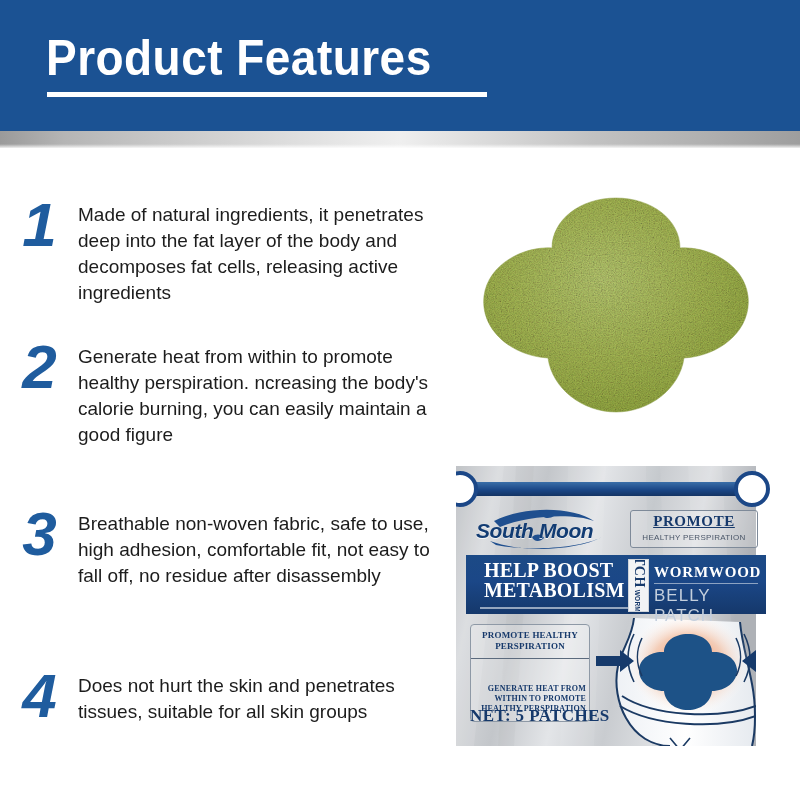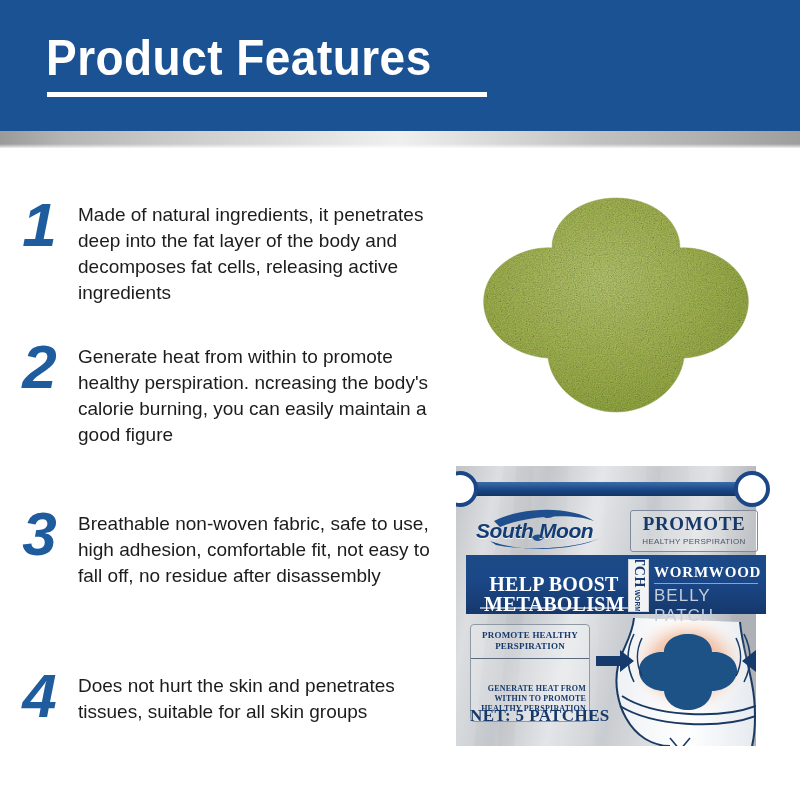--- a/index.html
+++ b/index.html
@@ -177,25 +177,26 @@
     top: 4px;
     width: 122px;
     border: 1px solid #7e8a99;
     border-radius: 3px;
     padding: 3px 2px 4px 2px;
     text-align: center;
     background: rgba(255,255,255,0.22);
   }
   .promote-main {
     font-family: "Liberation Serif", serif;
-    font-size: 19px;
+    font-size: 15px;
     font-weight: bold;
     color: #16396b;
     letter-spacing: 0.6px;
     line-height: 1;
+    text-decoration: underline;
   }
   .promote-sub {
     font-family: "Liberation Sans", sans-serif;
     font-size: 8px;
     color: #4a5668;
     letter-spacing: 0.3px;
     line-height: 1.2;
     margin-top: 4px;
   }
 
@@ -204,23 +205,23 @@
     position: absolute;
     left: 10px;
     top: 103px;
     width: 300px;
     height: 59px;
     background: linear-gradient(to bottom, #1c4a86 0%, #1b4787 45%, #15386b 100%);
   }
   .banner-left {
     position: absolute;
     left: 18px;
-    top: 19px;
+    top: 5px;
     width: 140px;
-    text-align: center;
+    text-align: left;
   }
   .banner-l1, .banner-l2 {
     font-family: "Liberation Serif", serif;
     font-weight: bold;
     color: #ffffff;
     line-height: 1.02;
     letter-spacing: 0.2px;
   }
   .banner-l1 { font-size: 20px; }
   .banner-l2 { font-size: 20px; }

